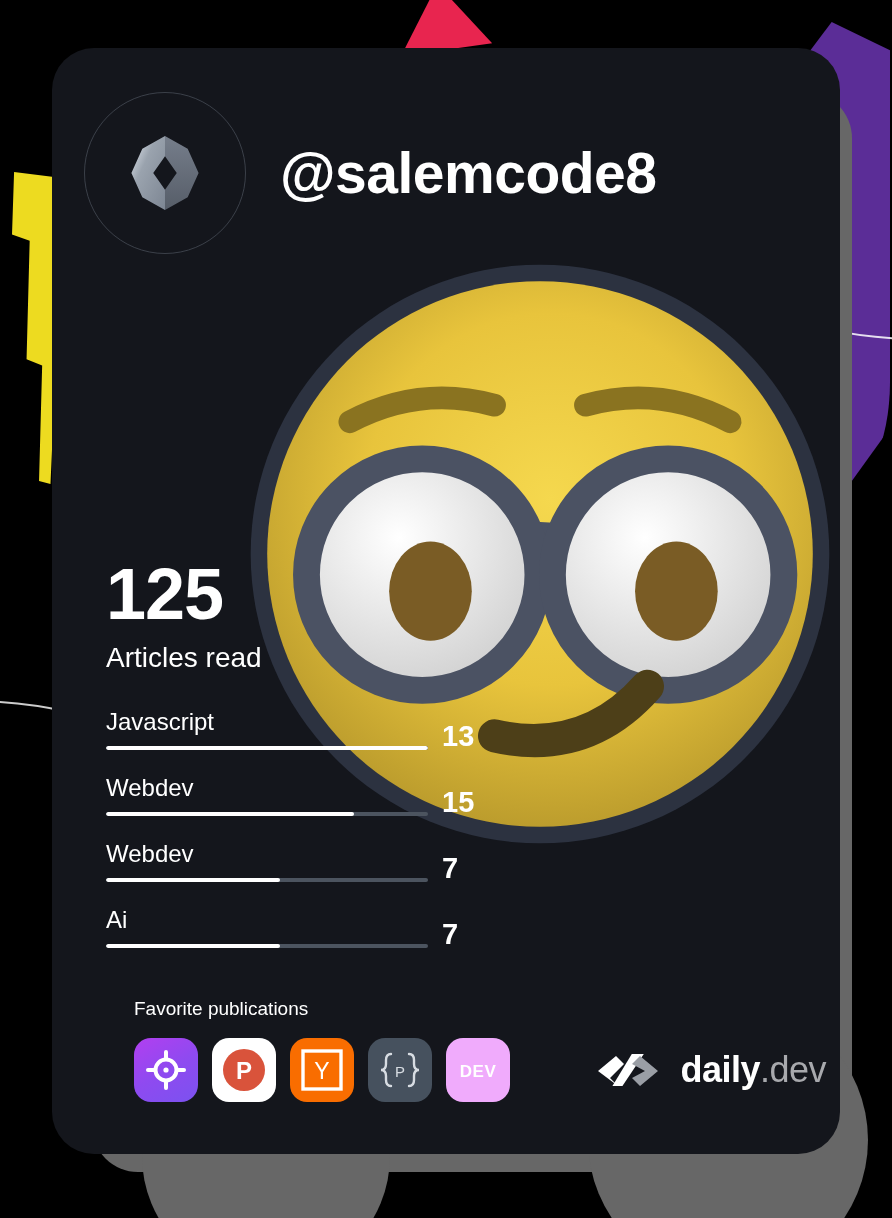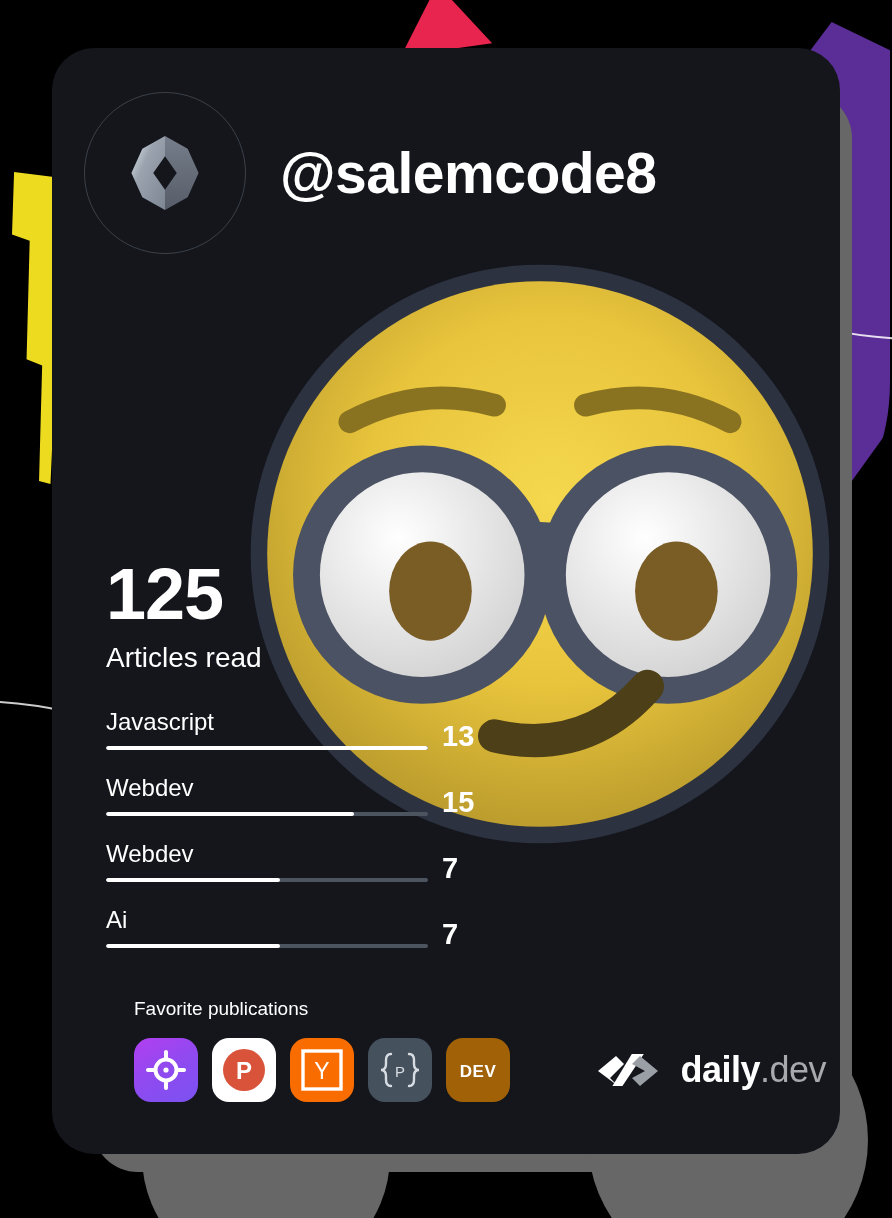--- a/index.html
+++ b/index.html
@@ -375,21 +375,21 @@
           </div>
 
           <div class="pub-icon" style="background:#46515e;">
             <svg width="46" height="40" viewBox="0 0 46 40" aria-hidden="true">
               <path d="M14 4 q-5 0 -5 6 v4 q0 6 -5 6 q5 0 5 6 v4 q0 6 5 6" fill="none" stroke="#d7dce2" stroke-width="2.4" stroke-linecap="round"></path>
               <path d="M32 4 q5 0 5 6 v4 q0 6 5 6 q-5 0 -5 6 v4 q0 6 -5 6" fill="none" stroke="#d7dce2" stroke-width="2.4" stroke-linecap="round"></path>
               <text x="23" y="27" text-anchor="middle" font-family="Liberation Sans, sans-serif" font-size="15" font-weight="400" fill="#d7dce2">P</text>
             </svg>
           </div>
 
-          <div class="pub-icon" style="background:#a16207;">
+          <div class="pub-icon" style="background:#f0abfc;">
             <svg width="50" height="26" viewBox="0 0 50 26" aria-hidden="true">
               <text x="25" y="20" text-anchor="middle" font-family="Liberation Sans, sans-serif" font-size="17" font-weight="700" fill="#ffffff" letter-spacing="0.5">DEV</text>
             </svg>
           </div>
 
         </div>
 
         <div id="brand">
           <svg id="brand-mark" viewBox="0 0 64 36" xmlns="http://www.w3.org/2000/svg" aria-hidden="true">
             <path d="M20 4 L28 12 L14 26 L22 34 L2 19 Z" fill="#ffffff"></path>

